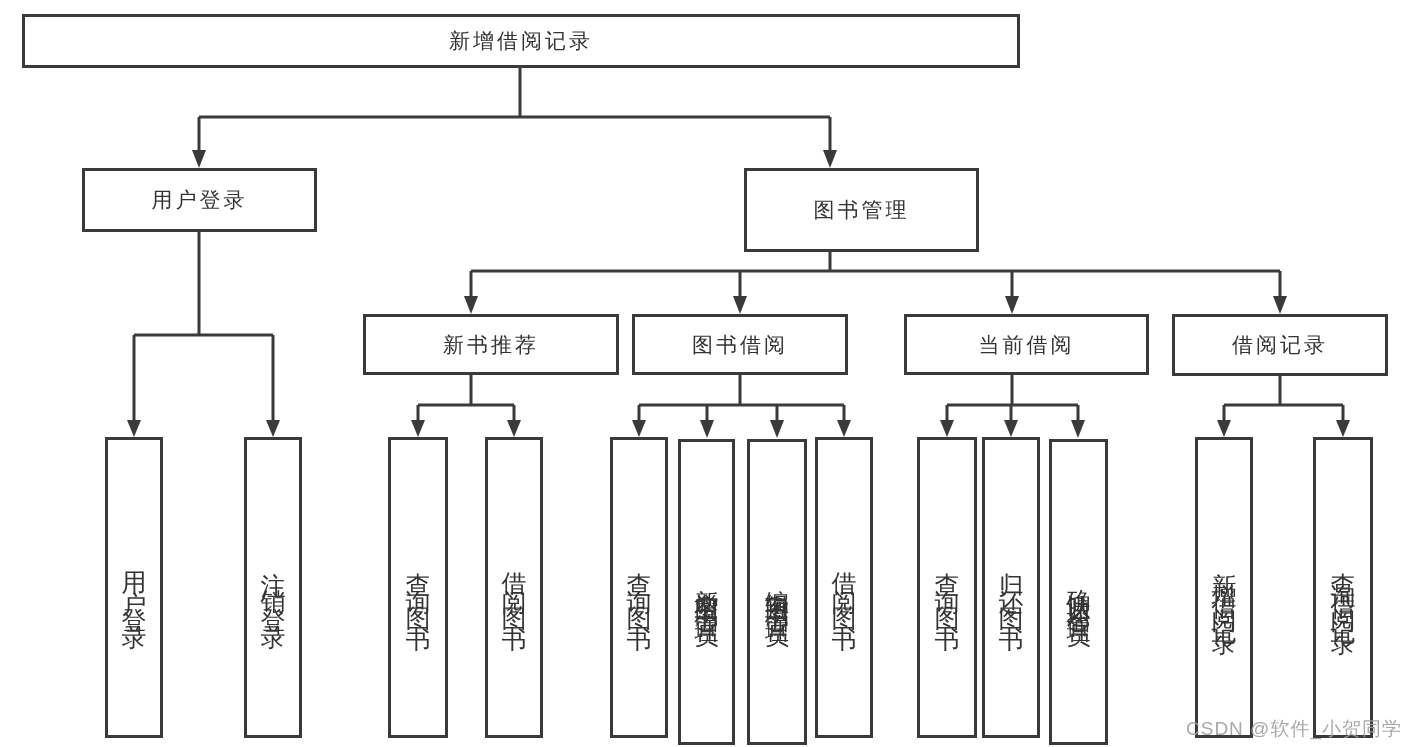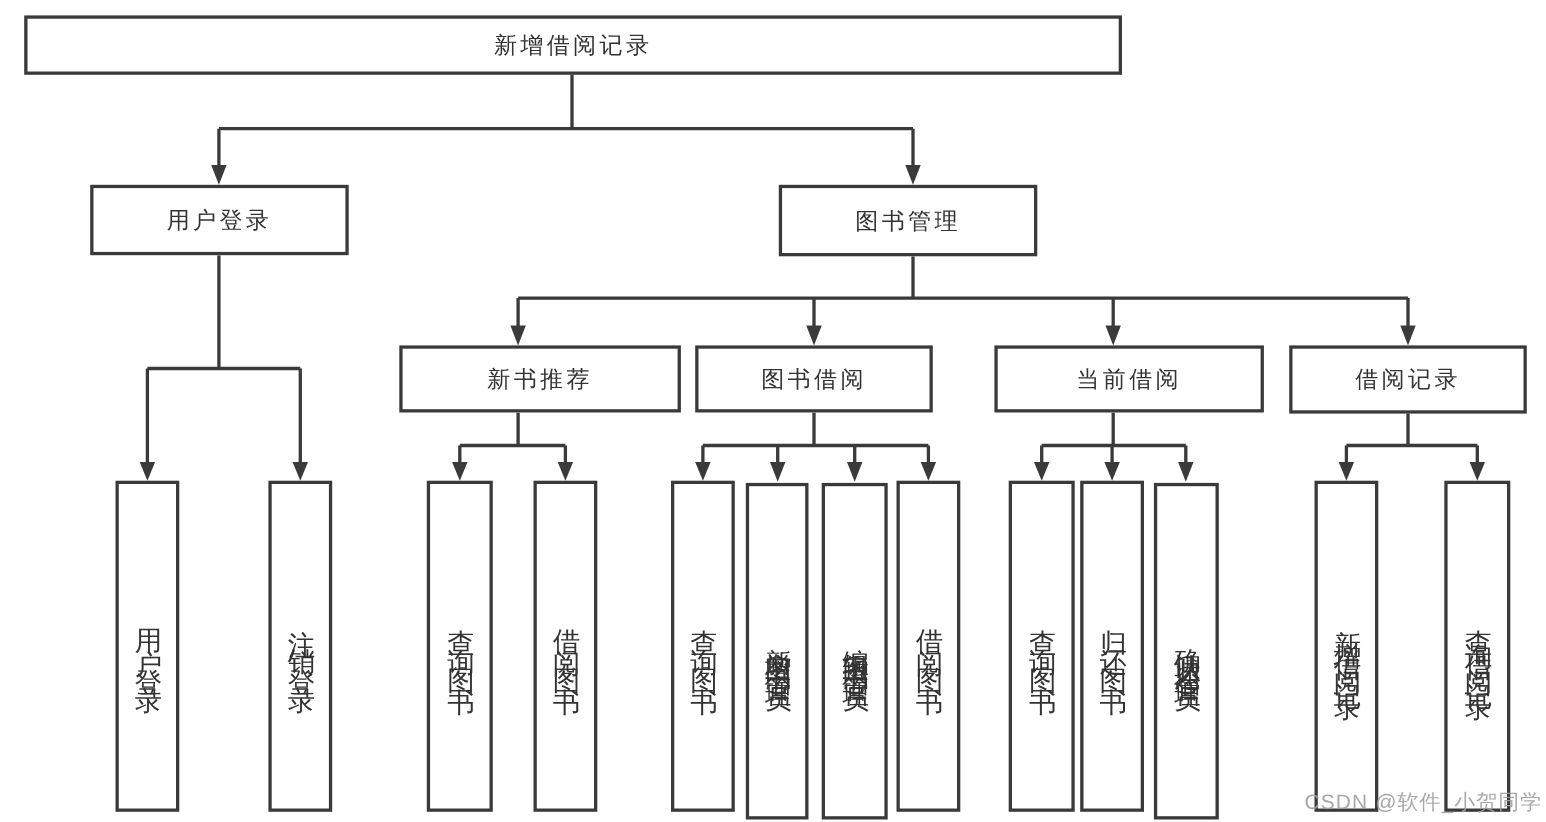--- a/index.html
+++ b/index.html
@@ -101,21 +101,21 @@
     </g>
   </svg>
 
   <div class="node h-node" style="left:22px; top:14px; width:998px; height:54px;">
     <span>新增借阅记录</span>
   </div>
 
   <div class="node h-node" style="left:82px; top:168px; width:235px; height:64px;">
     <span>用户登录</span>
   </div>
-  <div class="node h-node" style="left:708px; top:168px; width:235px; height:65px;">
+  <div class="node h-node" style="left:744px; top:168px; width:235px; height:84px;">
     <span>图书管理</span>
   </div>
 
   <div class="node h-node" style="left:363px; top:314px; width:256px; height:61px;">
     <span>新书推荐</span>
   </div>
   <div class="node h-node" style="left:632px; top:314px; width:216px; height:61px;">
     <span>图书借阅</span>
   </div>
   <div class="node h-node" style="left:904px; top:314px; width:245px; height:61px;">

